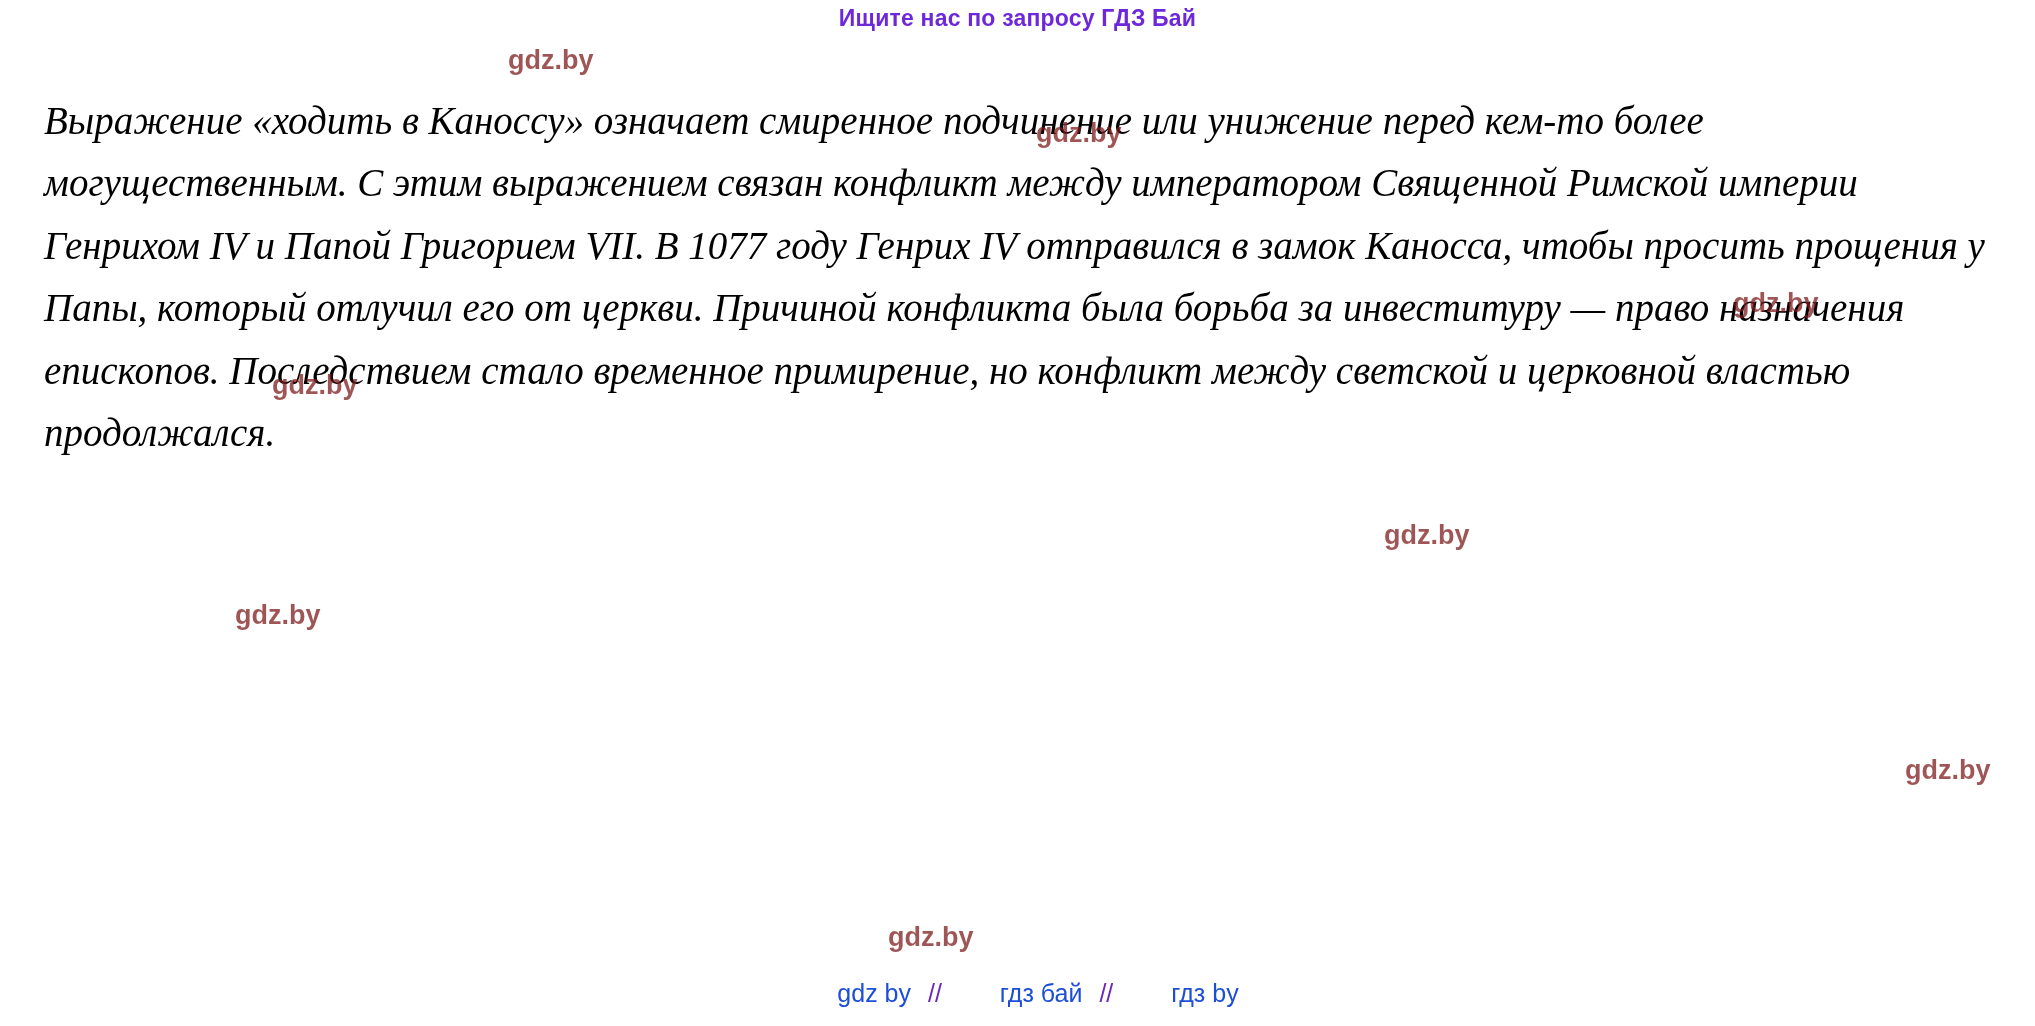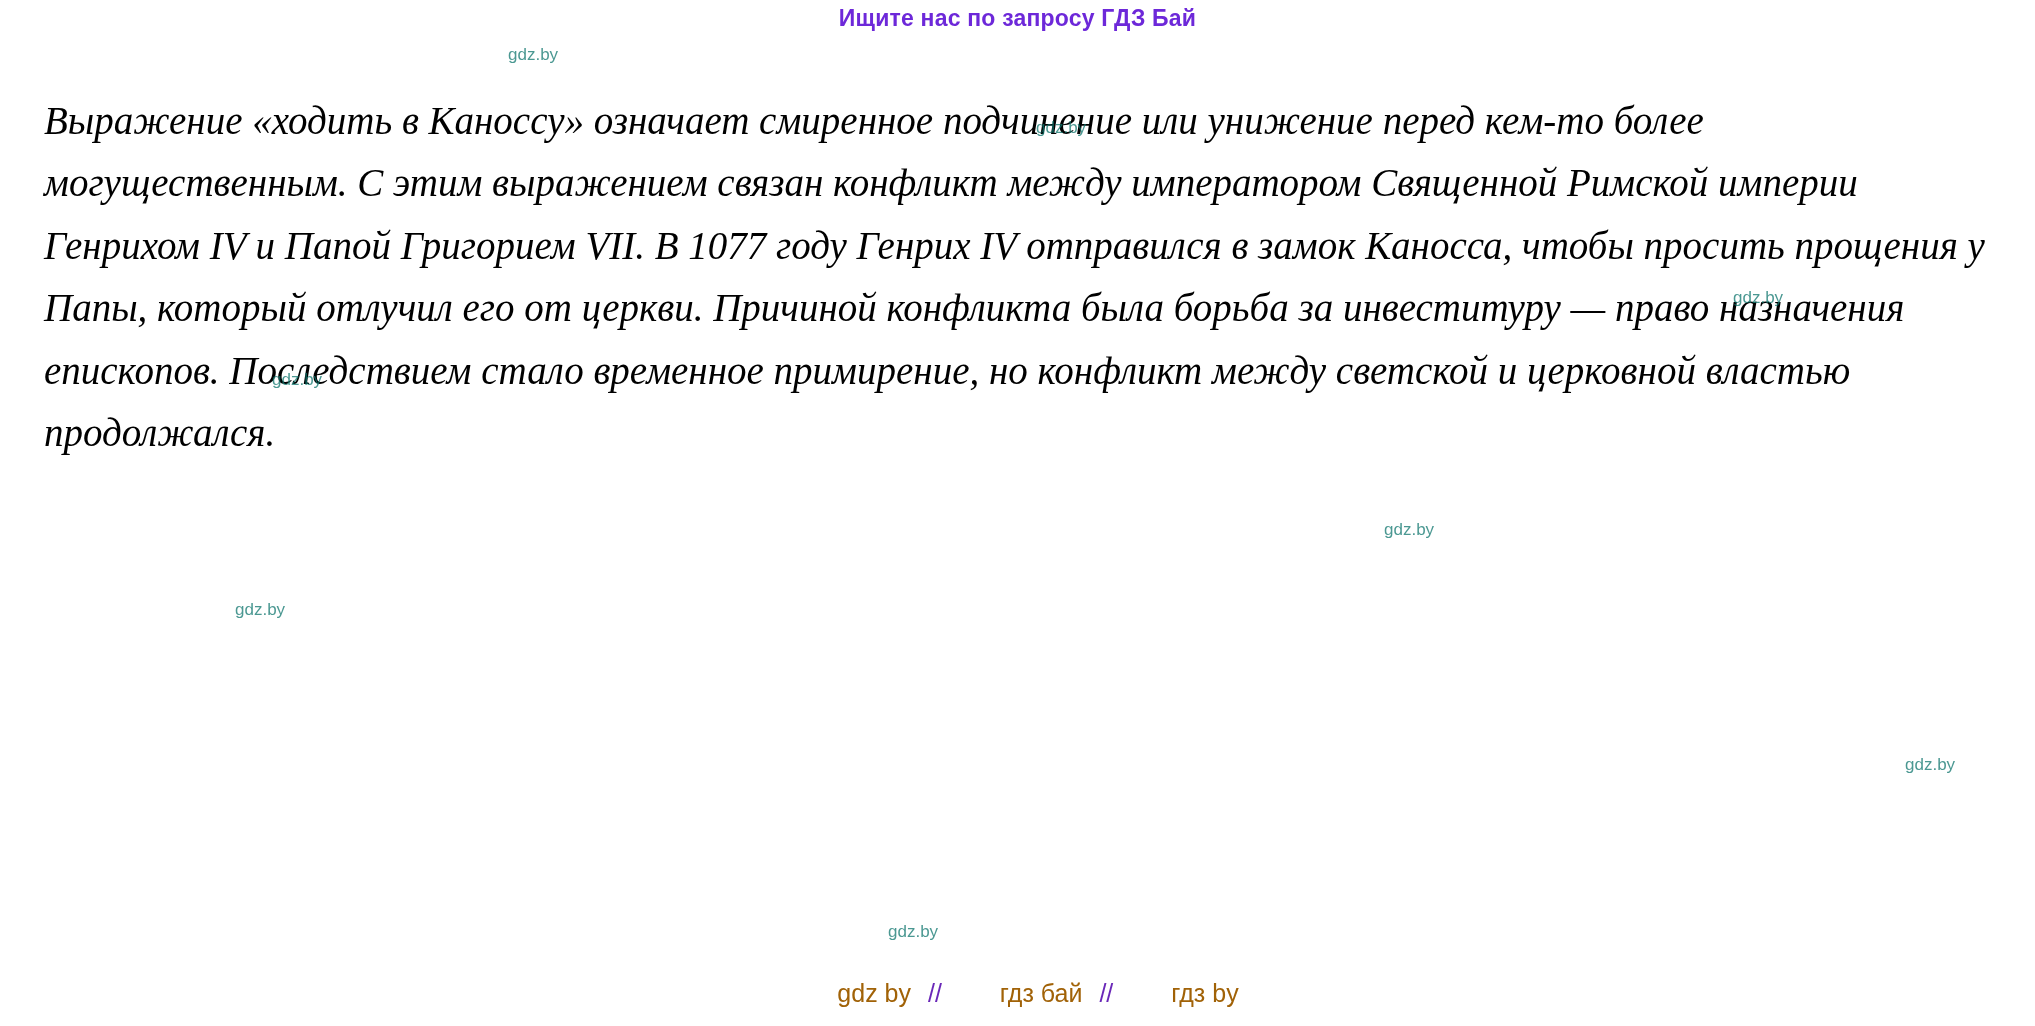--- a/index.html
+++ b/index.html
@@ -69,32 +69,32 @@
     text-align: center;
     font-family: "Liberation Sans", sans-serif;
     font-size: 25px;
     color: #6a28b8;
   }
   .footer .sep {
     color: #6a28b8;
     margin: 0 10px;
   }
   .footer a {
-    color: #a16207;
+    color: #1d4ed8;
     text-decoration: none;
     margin-left: 41px;
   }
 
   
   .wm {
     position: absolute;
     font-family: "Liberation Sans", sans-serif;
-    font-weight: normal;
-    font-size: 17px;
-    color: #0f766e;
+    font-weight: bold;
+    font-size: 27px;
+    color: #7f1d1d;
     opacity: 0.75;
     pointer-events: none;
     white-space: nowrap;
   }
 </style>
 </head>
 <body>
 
 <div class="top-banner">Ищите нас по запросу ГДЗ Бай</div>
 

